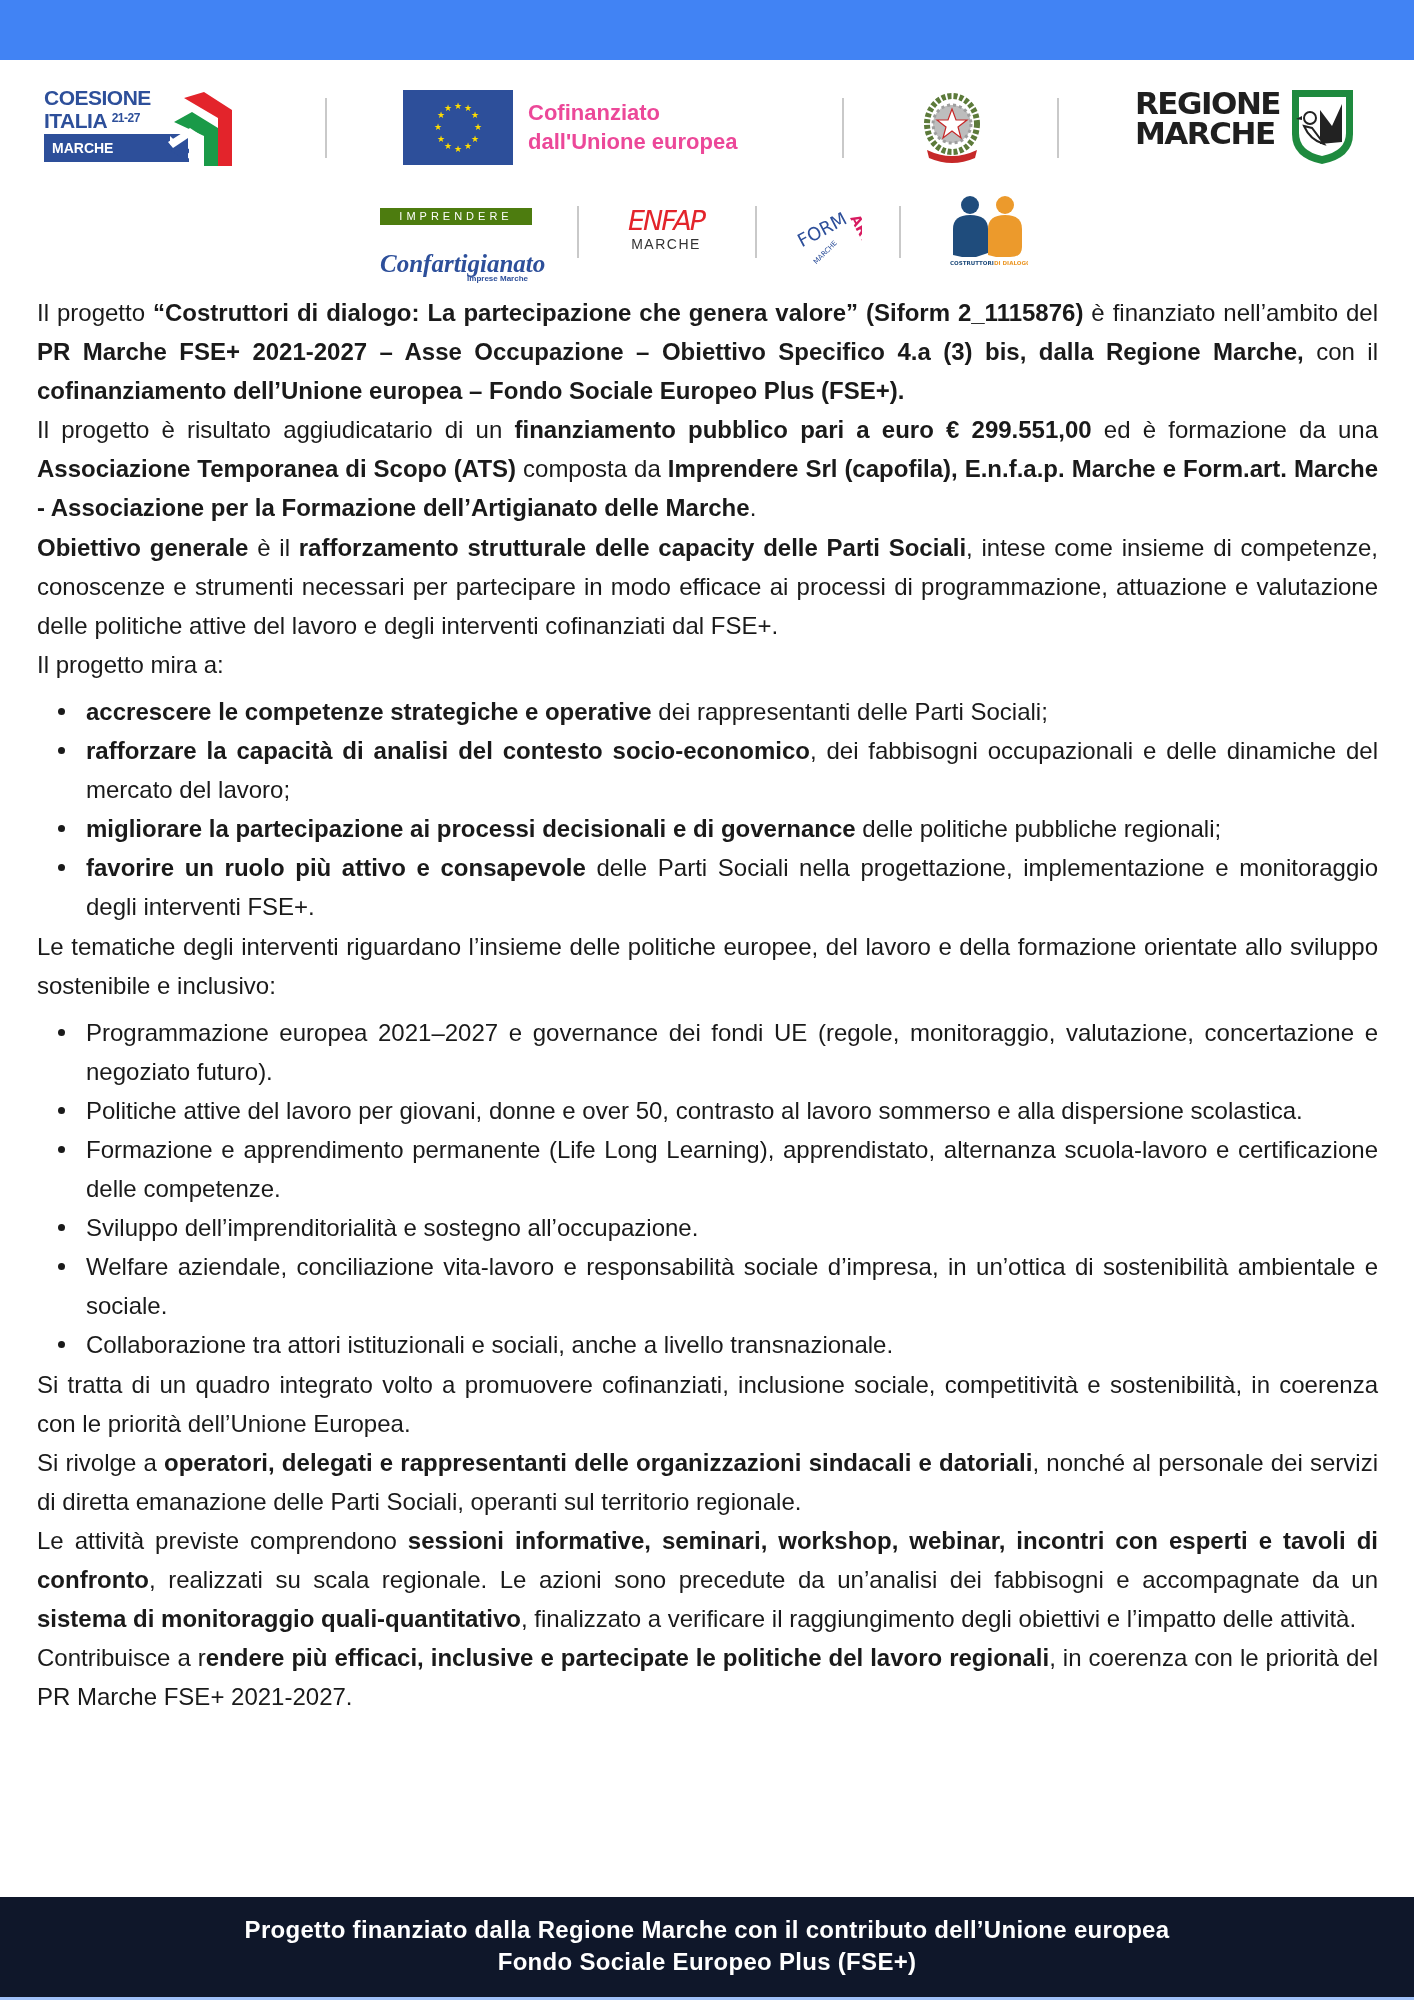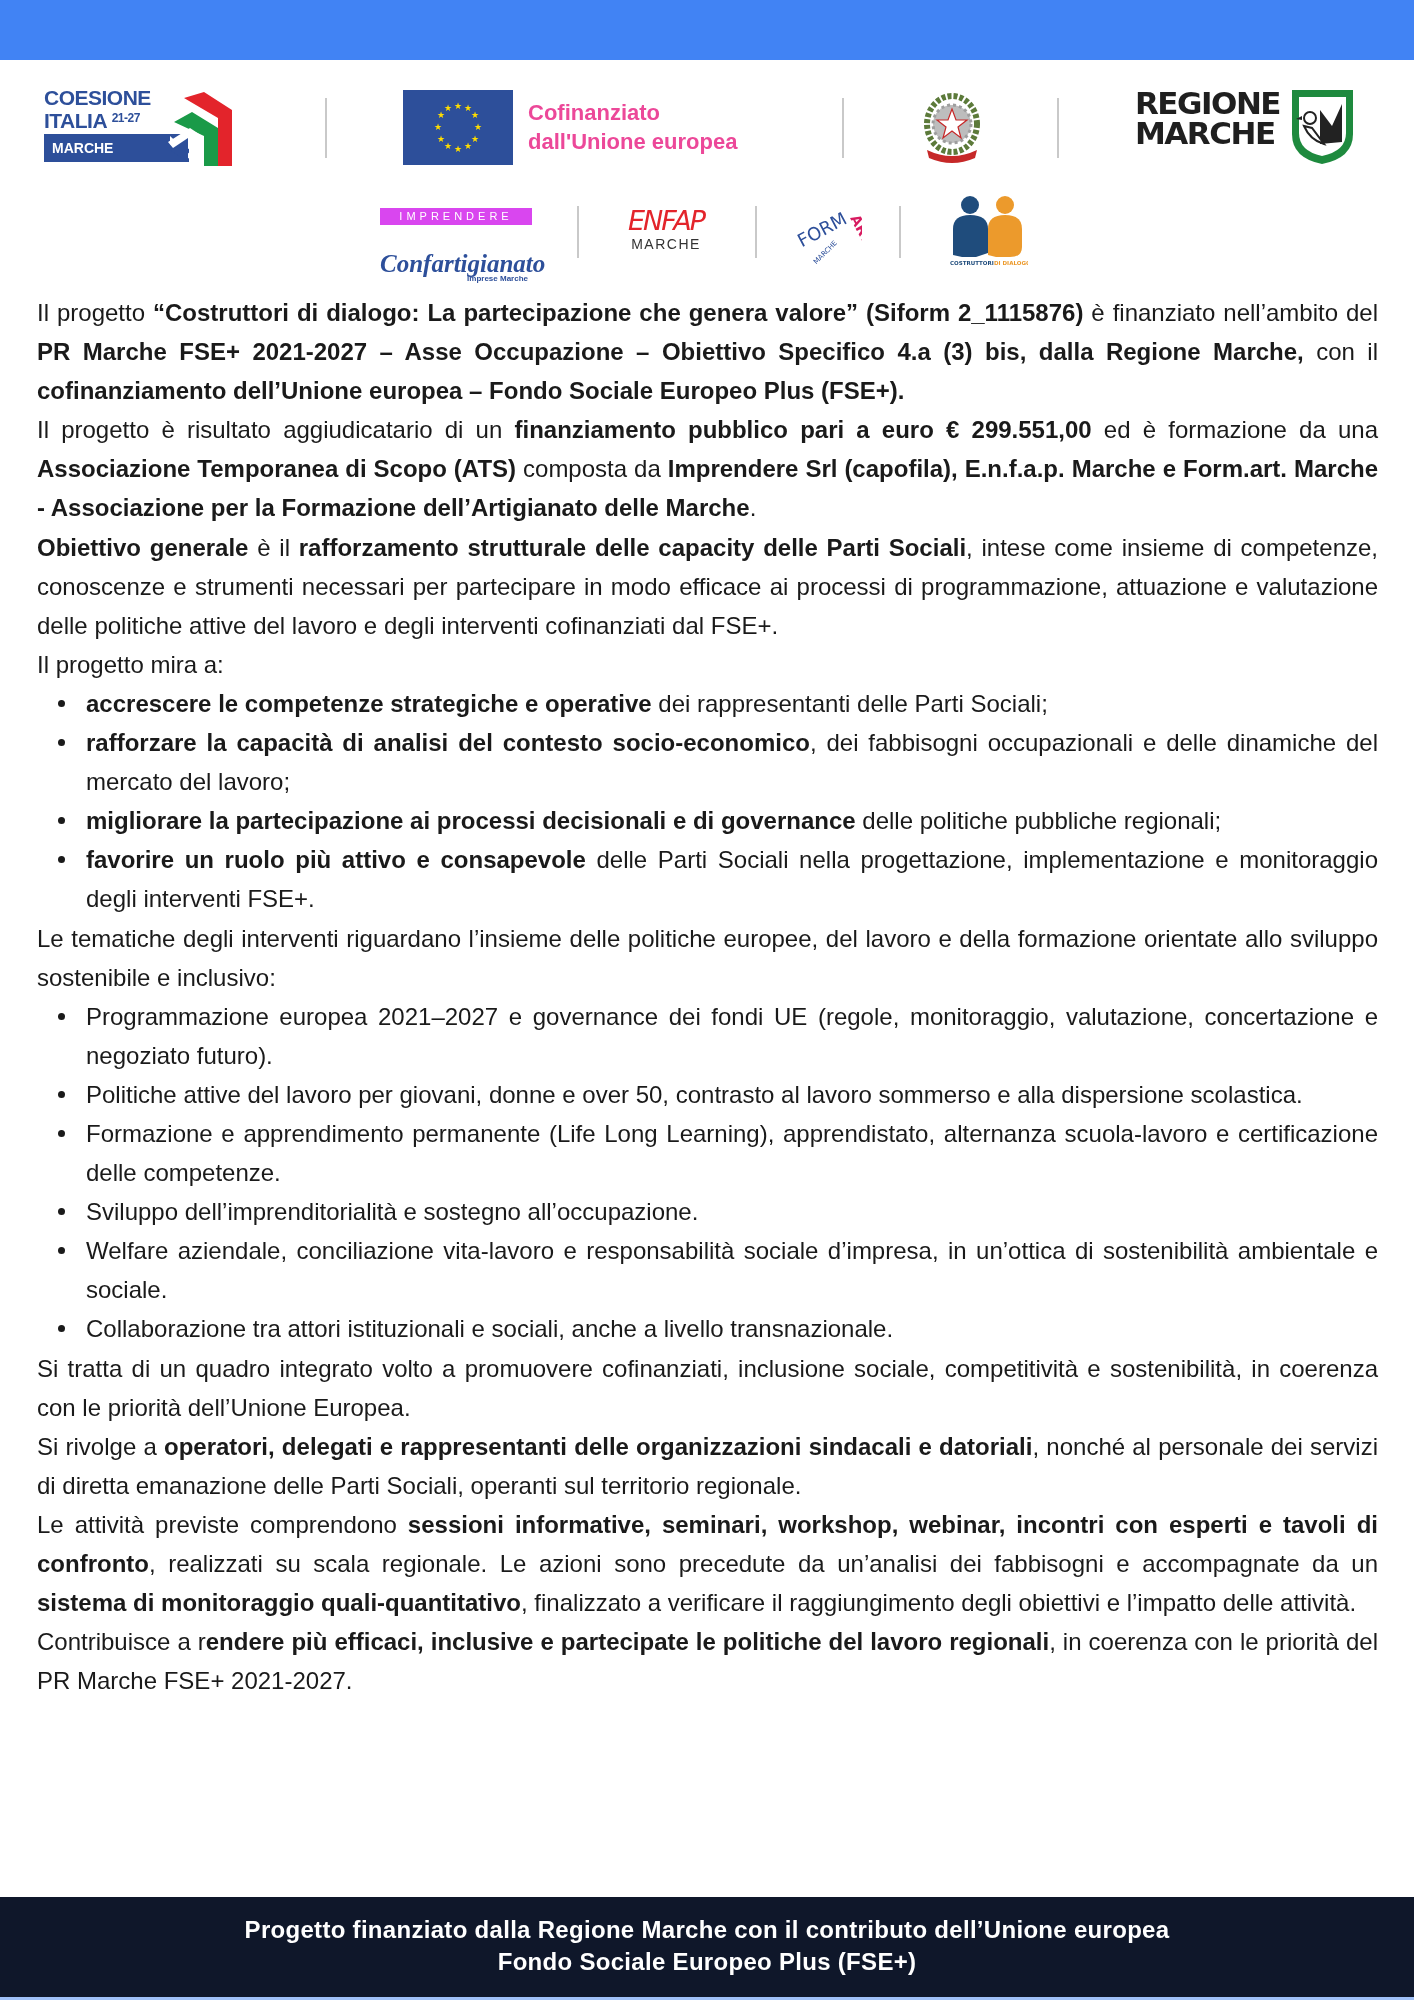--- a/index.html
+++ b/index.html
@@ -27,36 +27,36 @@
 
   
   .emblem { left: 917px; top: 28px; width: 70px; height: 78px; }
 
   
   .rm-text { left: 1135px; top: 28px; font-family: "DejaVu Sans", sans-serif; font-weight: bold; font-size: 31px; line-height: 30px; color: #1f1f1f; letter-spacing: -1.5px; }
   .rm-shield { left: 1290px; top: 28px; width: 65px; height: 78px; }
 
   
   .imprendere { left: 380px; top: 18px; width: 152px; }
-  .imprendere .bar { height: 17px; background: #d946ef; color: #fff; font-size: 11px; letter-spacing: 4px; text-align: center; line-height: 17px; }
+  .imprendere .bar { height: 17px; background: #4d7c0f; color: #fff; font-size: 11px; letter-spacing: 4px; text-align: center; line-height: 17px; }
   .imprendere .conf { font-family: "Liberation Serif", serif; font-style: italic; font-weight: bold; color: #2d4f9a; font-size: 25px; line-height: 26px; text-align: center; margin-top: 26px; }
   .imprendere .sub { font-size: 8px; color: #2d4f9a; text-align: right; font-weight: bold; margin-top: -3px; padding-right: 4px; }
 
   .enfap { left: 618px; top: 16px; width: 96px; text-align: center; }
   .enfap .big { font-family: "DejaVu Sans", sans-serif; font-weight: normal; font-size: 27px; color: #e3242b; letter-spacing: -2px; line-height: 30px; font-style: italic; }
   .enfap .small { font-size: 14px; color: #333; letter-spacing: 1.5px; line-height: 16px; }
 
   .formart { left: 792px; top: 10px; width: 70px; height: 64px; }
   .cdd { left: 948px; top: 5px; width: 80px; height: 74px; }
 
   
   .content { position: absolute; left: 37px; top: 293px; width: 1341px; font-family: "Liberation Sans", sans-serif; font-size: 24px; line-height: 39.1px; color: #1a1a1a; }
   .content p { text-align: justify; }
   .content b { font-weight: bold; }
-  .content ul { list-style: none; padding-left: 49px; }
+  .content ul { list-style: none; padding-left: 49px; margin-top: 8px; }
   .content li { position: relative; text-align: justify; }
   .content li::before { content: ""; position: absolute; left: -28px; top: 16px; width: 7px; height: 7px; border-radius: 50%; background: #1a1a1a; }
 
   .footer { position: absolute; left: 0; top: 1897px; width: 1414px; height: 117px; background: #0f172a; color: #fff; text-align: center; font-weight: bold; font-size: 24px; line-height: 32px; padding-top: 17px; letter-spacing: 0.3px; }
   .footer-edge { position: absolute; left: 0; top: 1997px; width: 1414px; height: 3px; background: #9fc0f8; }
 </style>
 </head>
 <body>
 
 <div class="top-bar"></div>

